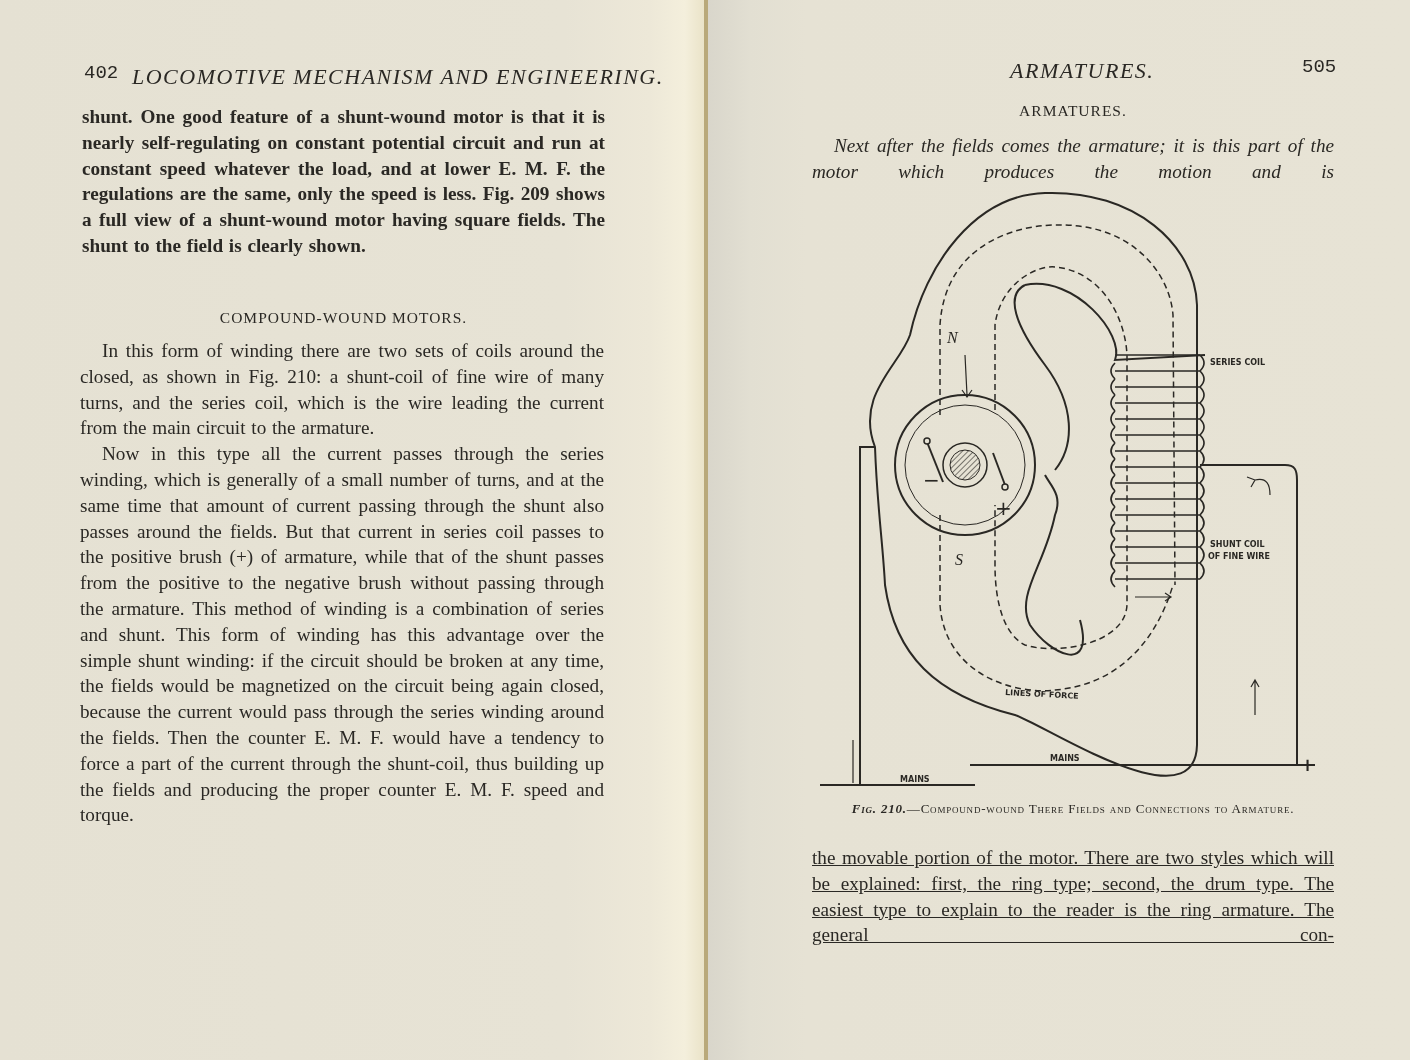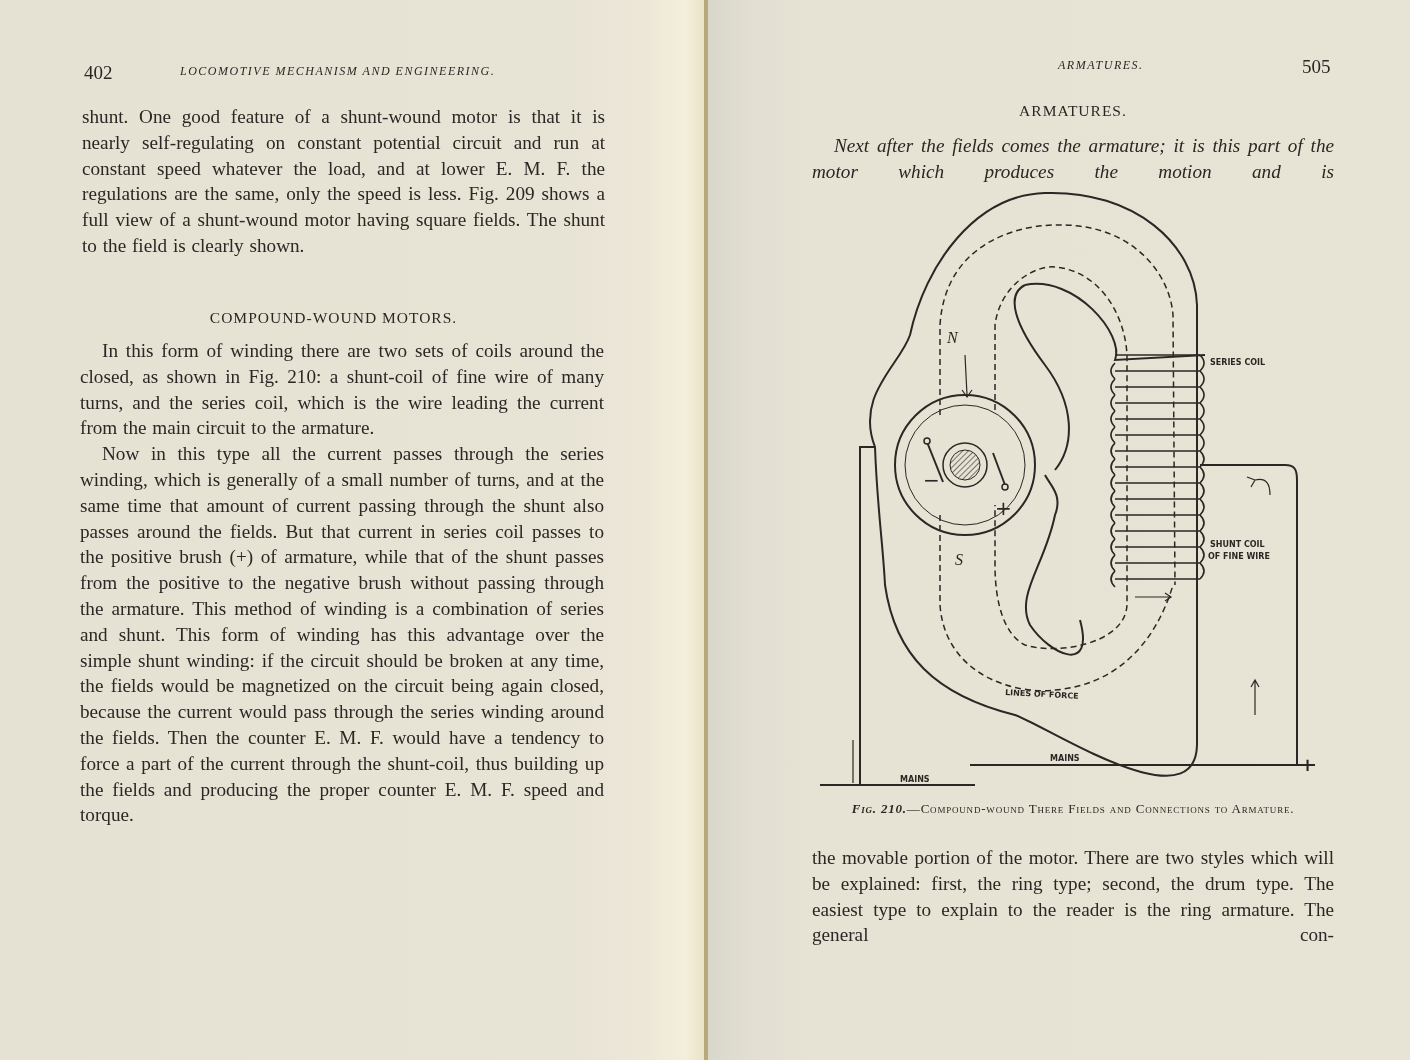--- a/index.html
+++ b/index.html
@@ -2,43 +2,43 @@
 <html><head>
 <meta charset="utf-8">
 <style>
   html, body { margin:0; padding:0; }
   body { width:1410px; height:1060px; position:relative; overflow:hidden;
          background:#e6e2d4; font-family:"Liberation Serif","DejaVu Serif",serif; color:#2a2824; }
   .page { position:absolute; top:0; height:1060px; }
   .left-page { left:0; width:706px; background:linear-gradient(90deg,#e5e1d3 0%,#e7e3d5 80%,#ede8d8 92%,#f4efdc 97%,#e9e2c6 100%); }
   .gutter { position:absolute; left:704px; top:0; width:4px; height:1060px; background:#b9a97a; }
   .right-page { left:708px; width:702px; background:linear-gradient(90deg,#d9d6cb 0%,#e2dfd2 6%,#e6e2d4 14%,#e7e3d5 100%); }
-  .running-head { position:absolute; font-size:12px; letter-spacing:1.5px; font-style:italic;margin-left:48px; }
-  .folio { position:absolute; font-size:19px; font-style:normal; letter-spacing:0; }
+  .running-head { position:absolute; font-size:22px; letter-spacing:1.5px; font-style:italic; }
+  .folio { position:absolute; font-size:19px; font-style:normal; letter-spacing:0;font-family:Liberation Mono, monospace; }
   .section-title { position:absolute; font-size:15.5px; letter-spacing:1px; text-align:center; }
   .para { position:absolute; font-size:19.2px; line-height:25.8px; text-align:justify; word-spacing:1px; }
   .para p { margin:0; text-indent:22px; text-align:justify; text-align-last:left; }
   .para p.noindent { text-indent:0; }
   .caption { position:absolute; left:812px; width:522px; top:801px; font-size:13px; line-height:16px; text-align:center; font-variant:small-caps; letter-spacing:0.8px; }
   .caption .fig { font-weight:bold;font-style:italic; }
   .figure { position:absolute; left:815px; top:185px; width:540px; height:610px; }
   .diag-label { font-family:"DejaVu Sans","Liberation Sans",sans-serif; font-weight:bold; font-size:8px; fill:#2a2824; }
 </style>
 </head>
 <body>
 
 <div class="page left-page">
   <div class="folio" style="left:84px;top:62px;">402</div>
   <div class="running-head" style="left:132px;top:64px;">LOCOMOTIVE MECHANISM AND ENGINEERING.</div>
 
-  <div class="para" style="left:82px;top:104px;width:523px;">
+  <div class="para" style="left:82px;top:104px;width:523px;font-weight:bold;">
     <p class="noindent">shunt. One good feature of a shunt-wound motor is that it is nearly self-regulating on constant potential circuit and run at constant speed whatever the load, and at lower E. M. F. the regulations are the same, only the speed is less. Fig. 209 shows a full view of a shunt-wound motor having square fields. The shunt to the field is clearly shown.</p>
   </div>
 
-  <div class="section-title" style="left:72px;top:309px;width:523px;text-align:center;">COMPOUND-WOUND MOTORS.</div>
+  <div class="section-title" style="left:82px;top:309px;width:523px;text-align:center;">COMPOUND-WOUND MOTORS.</div>
 
   <div class="para" style="left:80px;top:338px;width:524px;">
     <p>In this form of winding there are two sets of coils around the closed, as shown in Fig. 210: a shunt-coil of fine wire of many turns, and the series coil, which is the wire leading the current from the main circuit to the armature.</p>
     <p>Now in this type all the current passes through the series winding, which is generally of a small number of turns, and at the same time that amount of current passing through the shunt also passes around the fields. But that current in series coil passes to the positive brush (+) of armature, while that of the shunt passes from the positive to the negative brush without passing through the armature. This method of winding is a combination of series and shunt. This form of winding has this advantage over the simple shunt winding: if the circuit should be broken at any time, the fields would be magnetized on the circuit being again closed, because the current would pass through the series winding around the fields. Then the counter E. M. F. would have a tendency to force a part of the current through the shunt-coil, thus building up the fields and producing the proper counter E. M. F. speed and torque.</p>
   </div>
 </div>
 
 <div class="gutter"></div>
 
 <div class="page right-page"></div>
@@ -115,15 +115,15 @@
     <pattern id="hatch" width="4" height="4" patternUnits="userSpaceOnUse" patternTransform="rotate(45)">
       <line x1="0" y1="0" x2="0" y2="4" stroke="#2a2824" stroke-width="1.2"></line>
     </pattern>
   </defs>
 </svg>
 
 <div class="caption">
   <span class="fig">Fig. 210.</span><span>—Compound-wound There Fields and Connections to Armature.</span>
 </div>
 
-<div class="para" style="left:812px;top:845px;width:522px;">
+<div class="para" style="left:812px;top:845px;width:522px;text-decoration:underline;">
   <p class="noindent" style="text-align-last:justify;">the movable portion of the motor. There are two styles which will be explained: first, the ring type; second, the drum type. The easiest type to explain to the reader is the ring armature. The general con-</p>
 </div>
 
 </body></html>

